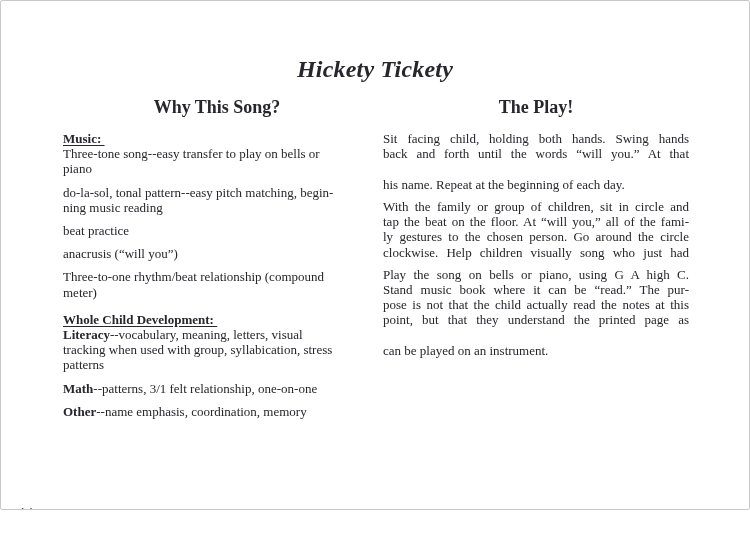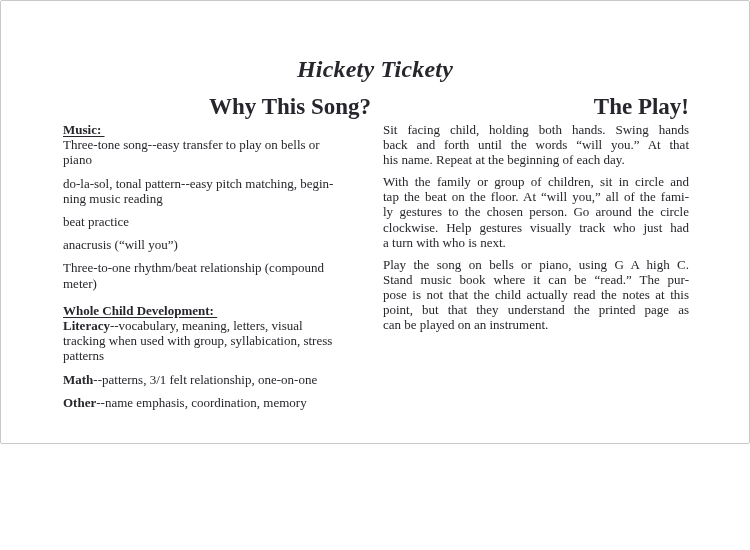--- a/index.html
+++ b/index.html
@@ -1,19 +1,19 @@
 <!DOCTYPE html>
 <html><head>
 <meta charset="utf-8">
 <style>
   html, body { margin: 0; padding: 0; background: #ffffff; }
   .page {
     position: relative;
     width: 750px;
-    height: 444px;
+    height: 510px;
     box-sizing: border-box;
     background: #ffffff;
     border: 1px solid #c9c9c9;
     border-radius: 2px;
     font-family: "Liberation Serif", serif;
     color: #26262c;
     overflow: hidden;
   }
   .title {
     position: absolute;
@@ -28,23 +28,23 @@
     letter-spacing: 0.2px;
   }
   .col {
     position: absolute;
     top: 96px;
     font-size: 13px;
   }
   .col-left  { left: 62px;  width: 308px; }
   .col-right { left: 382px; width: 306px; }
   .col-header {
-    margin: 0 0 5px 0;
-    text-align: right;
-    font-size: 23px;
+    margin: 0 0 14px 0;
+    text-align: center;
+    font-size: 18px;
     font-weight: bold;
     line-height: 20px;
   }
   
   .sec-heading {
     font-weight: bold;
     text-decoration: underline;
     text-underline-offset: 2px;
     line-height: 15.2px;
   }
@@ -60,20 +60,21 @@
   
   .rp { margin: 0 0 7px 0; }
   .rp .jl {
     line-height: 15.1px;
     text-align: justify;
     text-align-last: justify;
   }
   .rp .ll {
     line-height: 15.1px;
     text-align: left;
+    margin-top: 16px;
   }
   .page-number {
     position: absolute;
     left: 18px;
     top: 505px;
     font-size: 14px;
   }
 </style>
 </head>
 <body>
@@ -113,22 +114,21 @@
     <div class="rp">
       <div class="jl">Sit facing child, holding both hands.  Swing hands</div>
       <div class="jl">back and forth until the words “will you.”  At that</div>
       <div class="ll">his name.  Repeat at the beginning of each day.</div>
     </div>
 
     <div class="rp">
       <div class="jl">With the family or group of children, sit in circle and</div>
       <div class="jl">tap the beat on the floor.  At “will you,” all of the fami-</div>
       <div class="jl">ly gestures to the chosen person.  Go around the circle</div>
-      <div class="jl">clockwise.  Help gestures visually track who just had</div>
-      <div class="ll">a turn with who is next.</div>
+      <div class="jl">clockwise.  Help children visually song who just had</div>
     </div>
 
 
     <div class="rp">
       <div class="jl">Play the song on bells or piano, using  G A high C.</div>
       <div class="jl">Stand music book where it can be “read.”  The pur-</div>
       <div class="jl">pose is not that the child actually read the notes at this</div>
       <div class="jl">point, but that they understand the printed page as</div>
       <div class="ll">can be played on an instrument.</div>
     </div>

